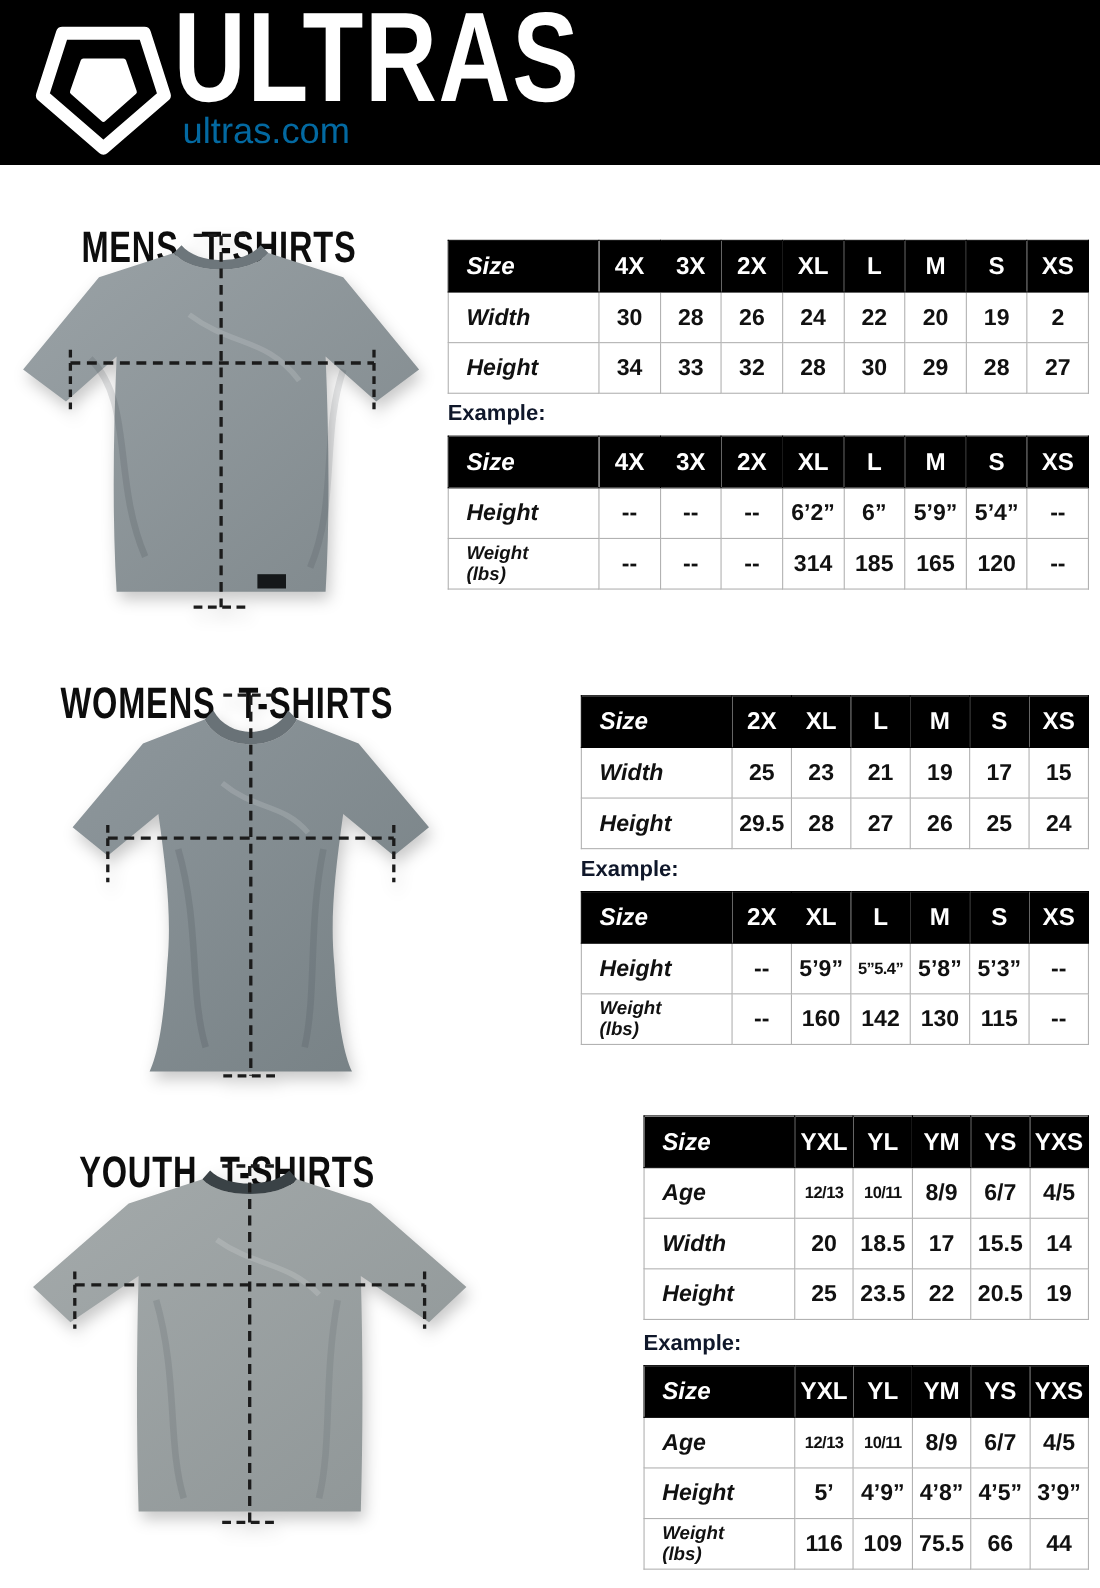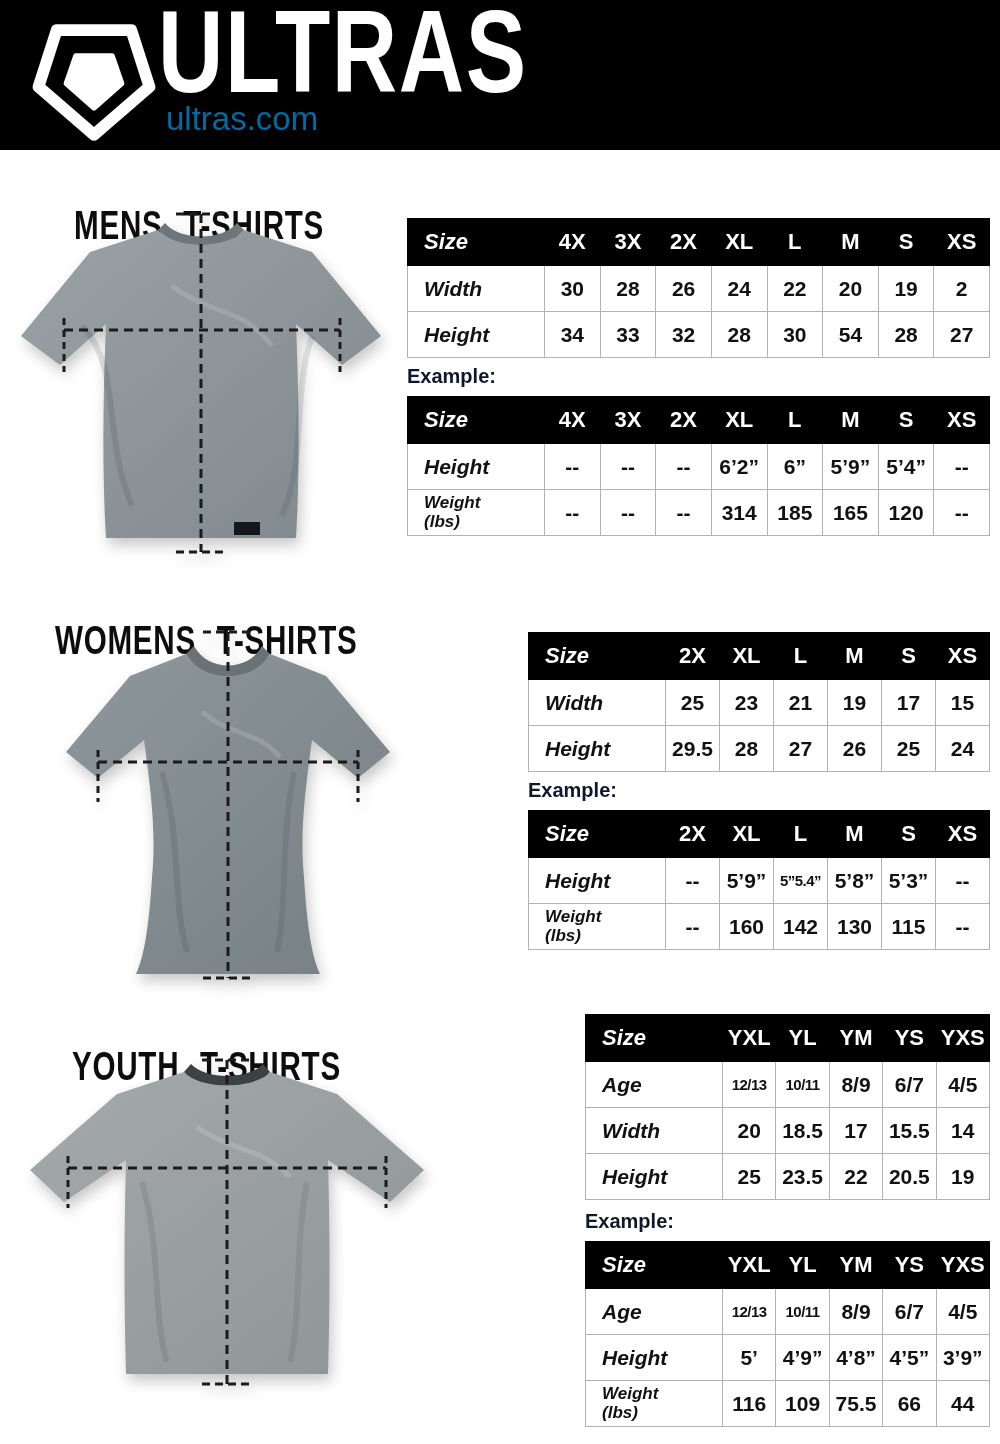--- a/index.html
+++ b/index.html
@@ -116,21 +116,21 @@
           <td>19</td>
           <td>2</td>
         </tr>
         <tr>
           <td class="label-col">Height</td>
           <td>34</td>
           <td>33</td>
           <td>32</td>
           <td>28</td>
           <td>30</td>
-          <td>54</td>
+          <td>29</td>
           <td>28</td>
           <td>27</td>
         </tr>
       </tbody>
     </table>
   <div class="example-label ex-mens">Example:</div>
   <table class="size-table pos-mens-2">
       <thead>
         <tr>
           <th class="label-col">Size</th>

